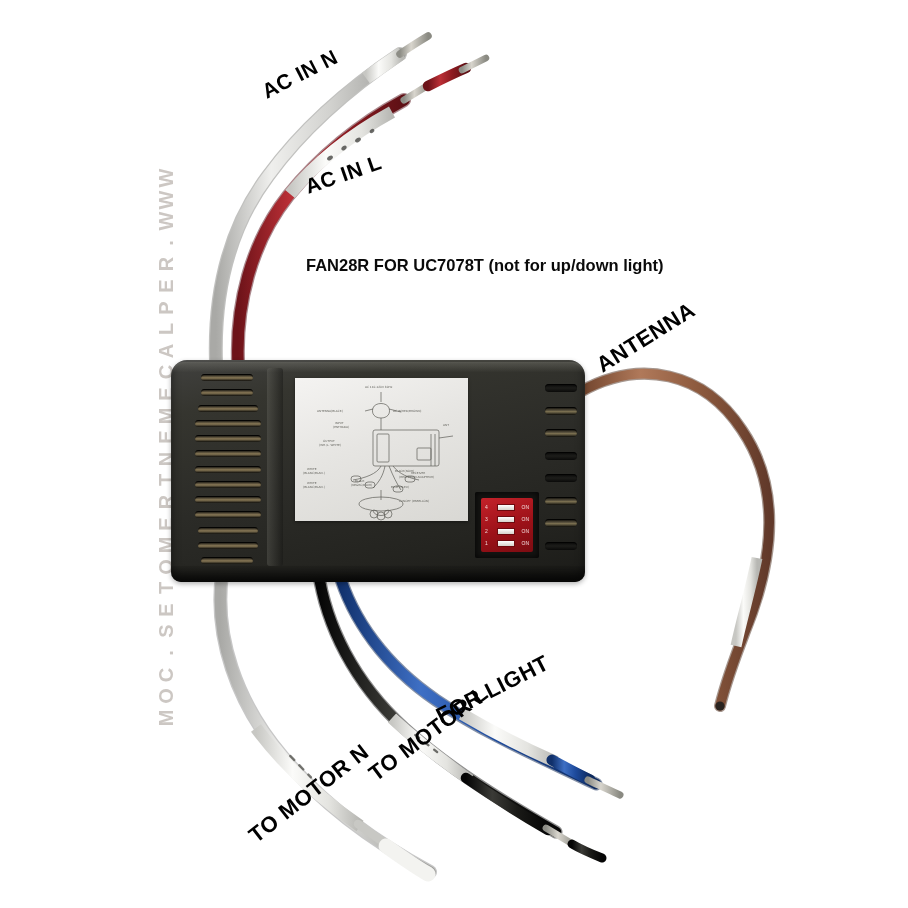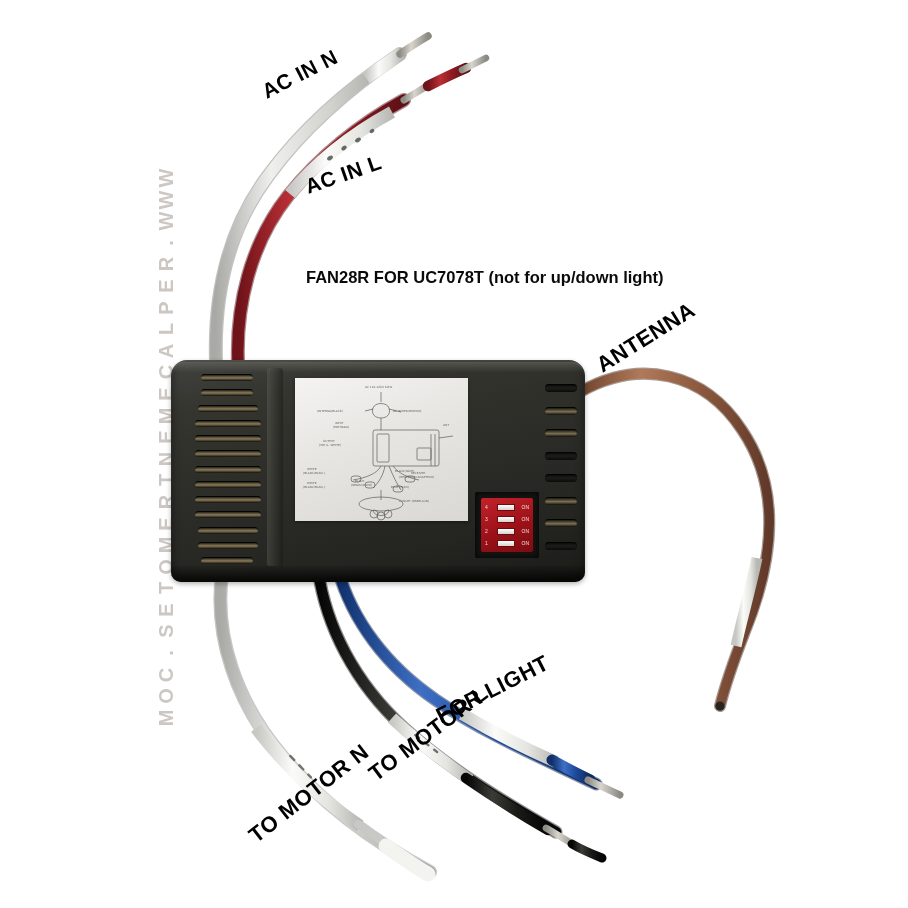--- a/index.html
+++ b/index.html
@@ -52,21 +52,21 @@
     font-weight: bold;
     color: #000000;
     white-space: nowrap;
     letter-spacing: .5px;
     z-index: 30;
   }
 
   #title-caption {
     position: absolute;
     left: 306px;
-    top: 268px;
+    top: 256px;
     font-family: "Liberation Sans", sans-serif;
     font-weight: bold;
     font-size: 16.5px;
     color: #0a0a0a;
     white-space: nowrap;
     z-index: 30;
   }
 
   #lbl-acn   { left: 258px; top: 82px;  font-size: 21px; transform: rotate(-27deg); transform-origin: left top; }
   #lbl-acl   { left: 302px; top: 176px; font-size: 21px; transform: rotate(-19deg); transform-origin: left top; }

